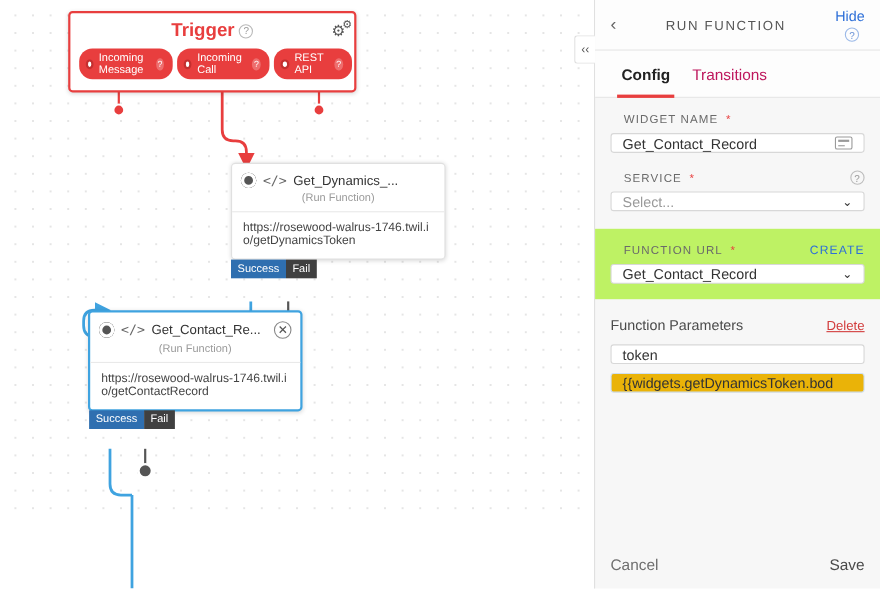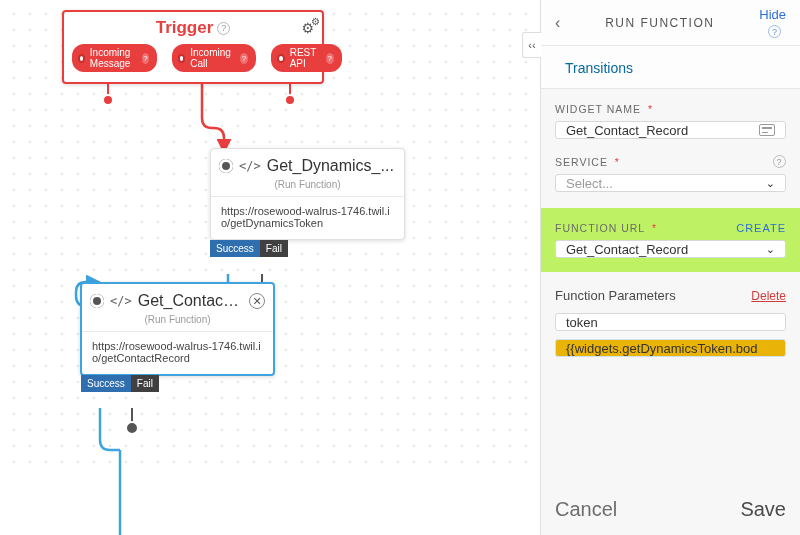--- a/index.html
+++ b/index.html
@@ -29,33 +29,33 @@
     display: flex; align-items:center; padding: 6px 8px; position:relative;
   }
   .trigger .title-row { justify-content:center; }
   .trigger .title {
     color:#e83e3e; font-weight:600; font-size:17px;
   }
   .q { display:inline-flex; width:13px;height:13px;border:1px solid #b9b9b9;border-radius:50%;
        align-items:center;justify-content:center;font-size:9px;color:#9a9a9a;margin-left:4px;}
   .gear { position:absolute; right:8px; top:8px; color:#565656; font-size:14px;}
   .gear .sub { font-size:10px; position:absolute; right:-6px; top:-4px;}
-  .pills { display:flex; gap:15px; padding:0 8px 10px; }
+  .pills { display:flex; gap:4px; padding:0 8px 10px; }
   .pill {
     background:#e83e3e; color:#fff; border-radius:12px; padding:3px 8px 3px 6px;
     font-size:10px; display:flex; align-items:center; gap:5px; position:relative;
   }
   .pill .dot{ width:9px;height:9px;border-radius:50%;background:#fff;border:2px solid #c42f2f;}
   .pill .pq{ width:11px;height:11px;border-radius:50%; background:rgba(255,255,255,.25); display:inline-flex;align-items:center;justify-content:center;font-size:8px;}
 
   .func .title-row { gap:6px; padding:8px 8px 2px; }
   .inport { width:14px;height:14px;border-radius:50%;
             background:#555; box-shadow: inset 0 0 0 3px #fff, inset 0 0 0 5px #555; flex:0 0 auto;}
   .codeico { font-family:monospace; font-size:12px; color:#666; }
-  .func .ftitle { font-size:16px; color:#333; font-weight:500; flex:1; white-space:nowrap; overflow:hidden; text-overflow:ellipsis;}
+  .func .ftitle { font-size:12px; color:#333; font-weight:500; flex:1; white-space:nowrap; overflow:hidden; text-overflow:ellipsis;}
   .subtle { text-align:center; font-size:10px; color:#9a9a9a; padding:2px 0 6px;}
   .hr { border-top:1px solid #e9e9e9; }
   .url { font-size:11px; color:#444; padding:8px 10px 10px; word-break:break-all;}
   .out-tags { position:absolute; left:-1px; bottom:-18px; display:flex; }
   .tag { font-size:10px; color:#fff; padding:3px 6px; }
   .tag.s { background:#2f6fb0; }
   .tag.f { background:#404040; }
   .node.selected { border:2px solid #3fa3e0; }
   .close { width:16px;height:16px;border:1px solid #888;border-radius:50%;
            display:inline-flex;align-items:center;justify-content:center;font-size:11px;color:#555; flex:0 0 auto;}
@@ -72,45 +72,45 @@
     display:flex;align-items:center;justify-content:center; font-size:11px; color:#555;
   }
   .phead {
     height:46px; border-bottom:1px solid #e6e6e6;
     display:flex; align-items:center; padding:0 14px; position:relative; background:#fdfdfd;
   }
   .phead .back{ font-size:16px; color:#666; }
   .phead .ptitle{ flex:1; text-align:center; font-size:12px; letter-spacing:1.5px; color:#555;}
   .phead .hide{ color:#2d6fd8; font-size:13px; display:flex;align-items:center;gap:3px;flex-direction:column;}
   .tabs { display:flex; padding:0 14px; background:#fdfdfd; border-bottom:1px solid #e6e6e6;}
-  .tab { padding:14px 10px 12px; font-size:14px; color:#0369a1; position:relative; }
+  .tab { padding:14px 10px 12px; font-size:14px; color:#be185d; position:relative; }
   .tab.active{ color:#222; font-weight:600;}
   .tab.active::after{ content:""; position:absolute; left:6px; right:6px; bottom:-1px; height:3px; background:#e83e3e;}
   .pbody{ padding:14px 14px 0; flex:1; overflow:hidden;}
-  .lab { font-size:10.5px; letter-spacing:1px; color:#6a6a6a; margin-bottom:6px; display:flex; align-items:center; justify-content:space-between;}
+  .lab { font-size:10.5px; letter-spacing:1px; color:#6a6a6a; margin-bottom:6px; display:flex; align-items:center; justify-content:space-between;margin-left:12px;}
   .lab .req{ color:#e83e3e; margin-left:3px;}
   .lab .mini{ width:13px;height:13px;border:1px solid #bdbdbd;border-radius:50%;
               display:inline-flex;align-items:center;justify-content:center;font-size:9px;color:#9a9a9a;}
   .lab .create{ color:#2d6fd8; font-size:11px; letter-spacing:1px;}
   .field{
     background:#fff; border:1px solid #d8d8d8; border-radius:3px; height:18px;
     display:flex; align-items:center; padding:0 10px; font-size:13px; color:#333;
     justify-content:space-between;
   }
   .field .caret{ font-size:11px; color:#333;}
   .field .cardico{ width:16px;height:12px;border:1.5px solid #9a9a9a;border-radius:2px;position:relative;}
   .field .cardico::before{content:"";position:absolute;left:2px;right:2px;top:2px;height:1.5px;background:#9a9a9a;}
   .field .cardico::after{content:"";position:absolute;left:2px;right:6px;bottom:2px;height:1.5px;background:#9a9a9a;}
   .field.ph{ color:#9a9a9a;}
   .gap{ height:16px;}
   .boxed{ background:#bef264; margin:0 -14px; padding:14px;}
   .params{}
   .params .plabel{ font-size:13px; color:#4a4a4a; display:flex; justify-content:space-between; align-items:baseline; margin-bottom:10px;gap:40px;}
   .params .del{ color:#d23c3c; font-size:12px; text-decoration:underline;}
-  .foot{ display:flex; justify-content:space-between; padding:14px; color:#6e6e6e; font-size:20px;}
+  .foot{ display:flex; justify-content:space-between; padding:14px; color:#6e6e6e; font-size:14px;}
   .foot .save{ color:#4a4a4a;}
 </style>
 </head>
 <body>
 
 <div class="canvas">
 
   <svg class="wires">
     <defs>
       <marker id="arr-red" viewBox="0 0 10 10" refX="6" refY="5" markerWidth="6" markerHeight="6" orient="auto">
@@ -203,20 +203,21 @@
   <div class="collapse">‹‹</div>
   <div class="phead">
     <span class="back">‹</span>
     <span class="ptitle">RUN FUNCTION</span>
     <span class="hide">
       <span>Hide</span>
       <span class="q" style="border-color:#9bb9e8;color:#6b93d6">?</span>
     </span>
   </div>
   <div class="tabs">
+    <div class="tab active">Config</div>
     <div class="tab">Transitions</div>
   </div>
   <div class="pbody">
     <div class="lab">
       <span><span>WIDGET NAME</span><span class="req"> *</span></span>
     </div>
     <div class="field">
       <span>Get_Contact_Record</span>
       <span class="cardico"></span>
     </div>

